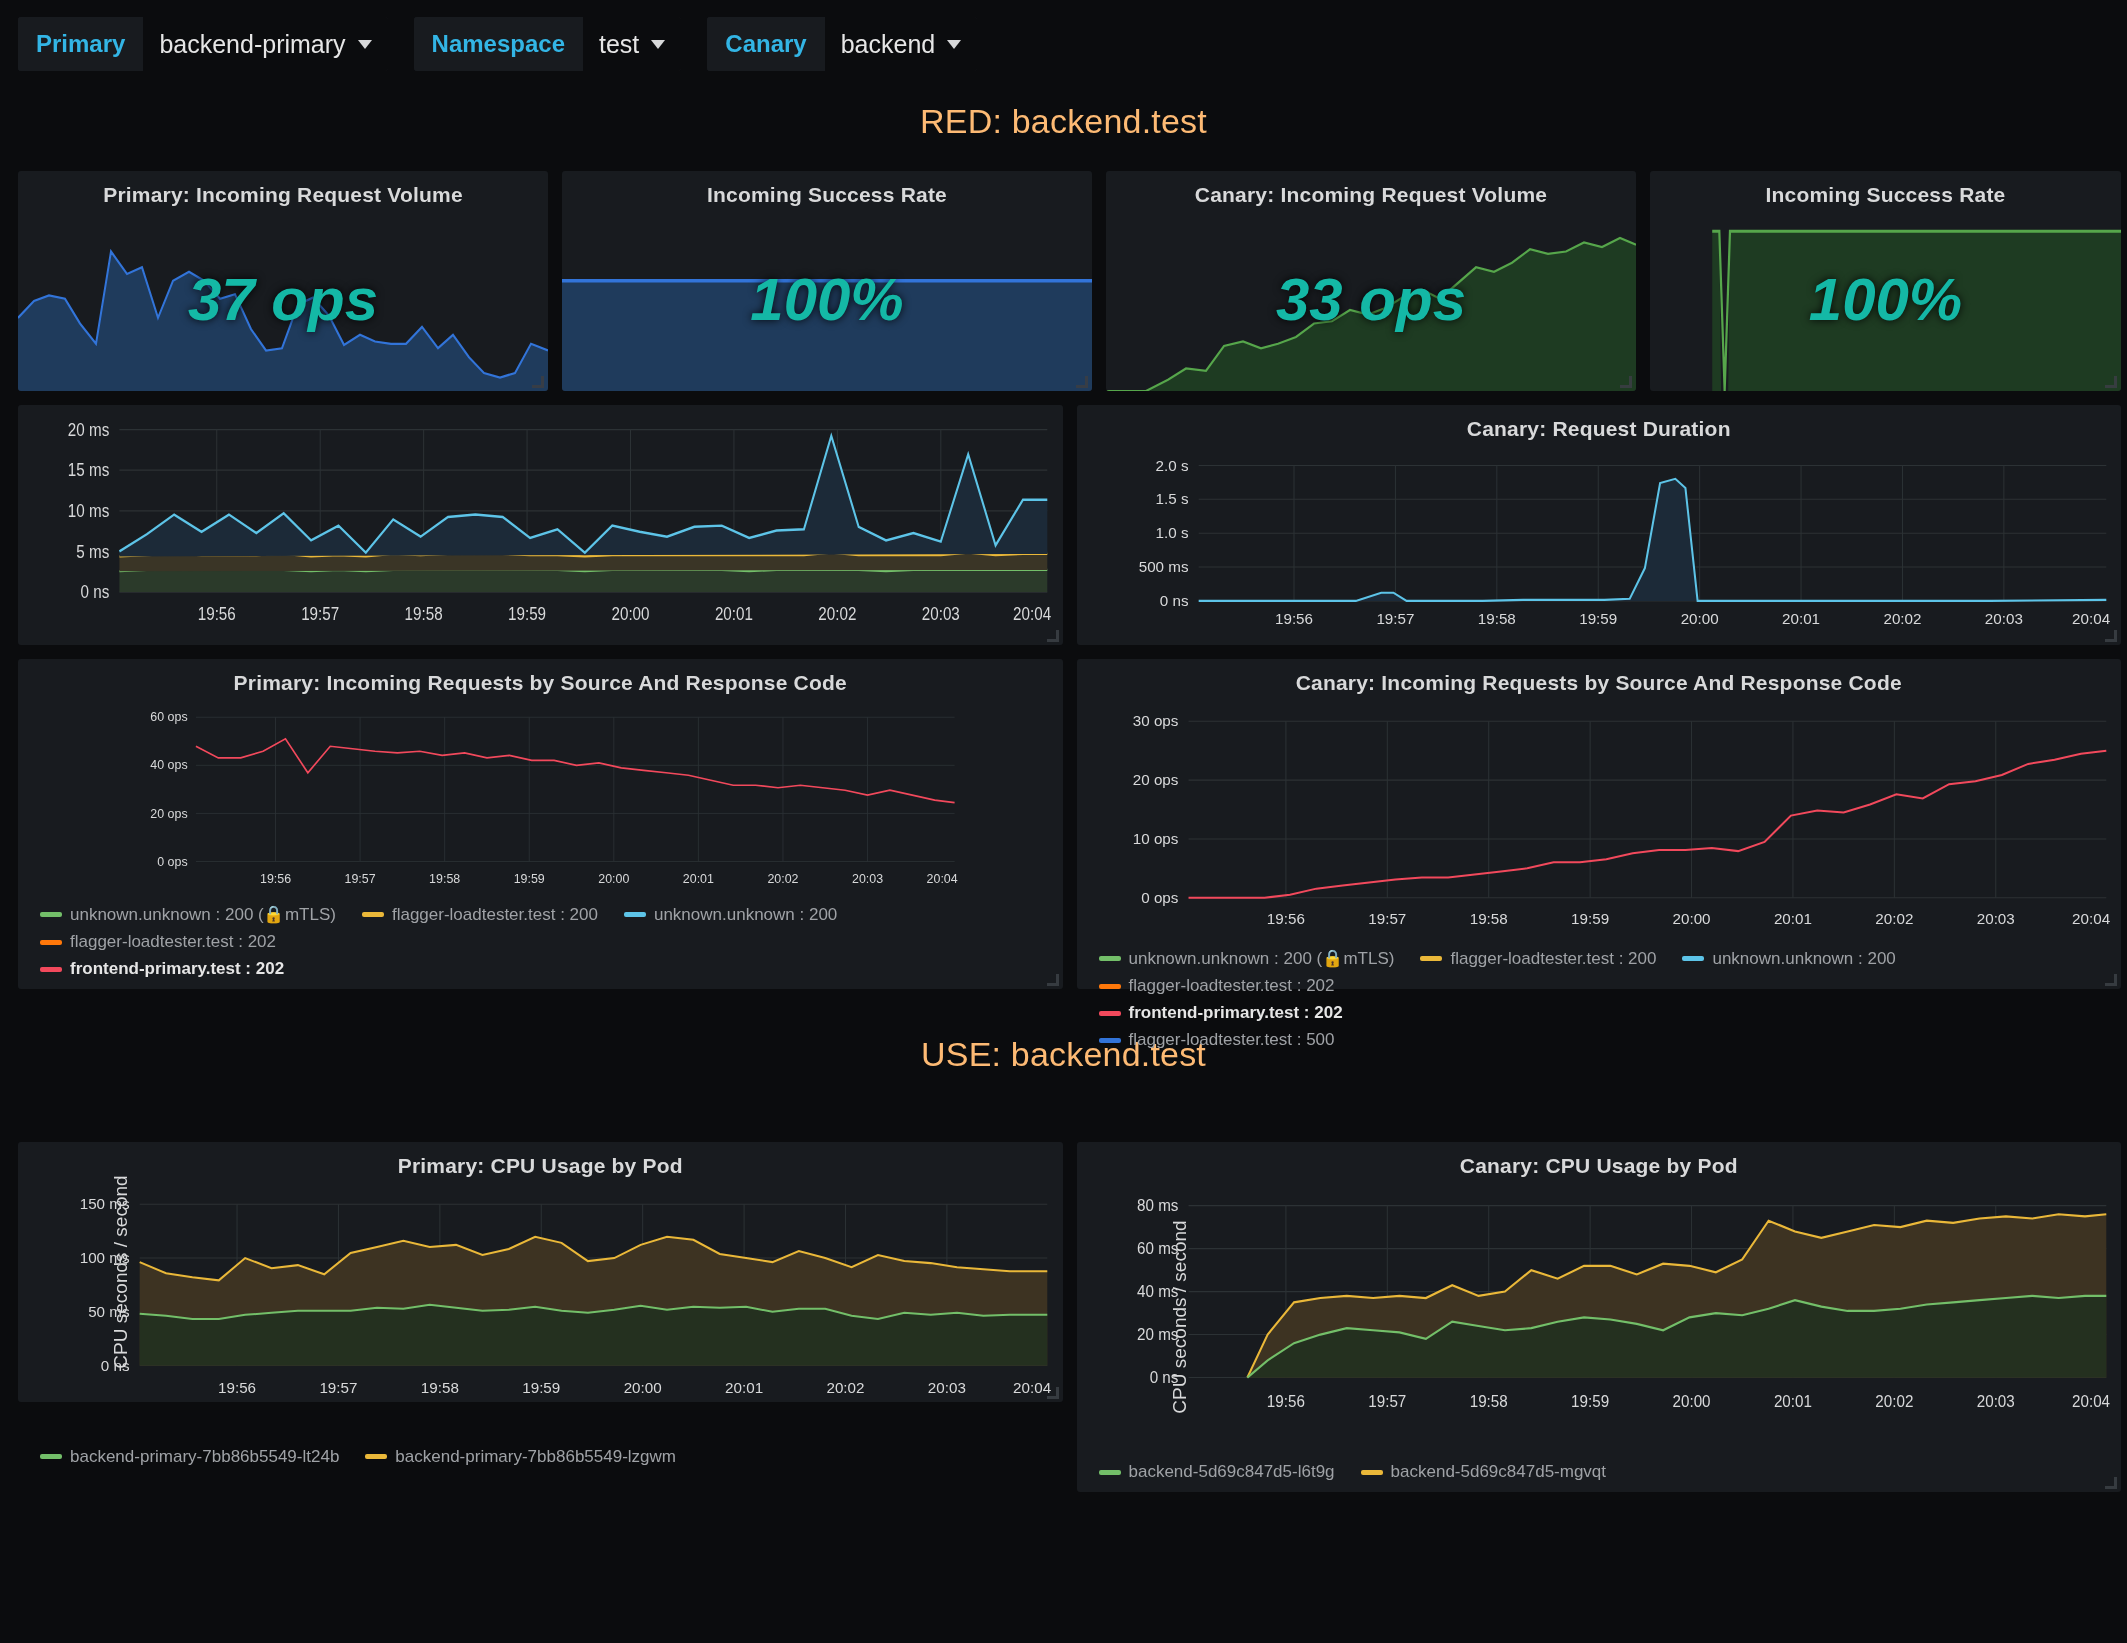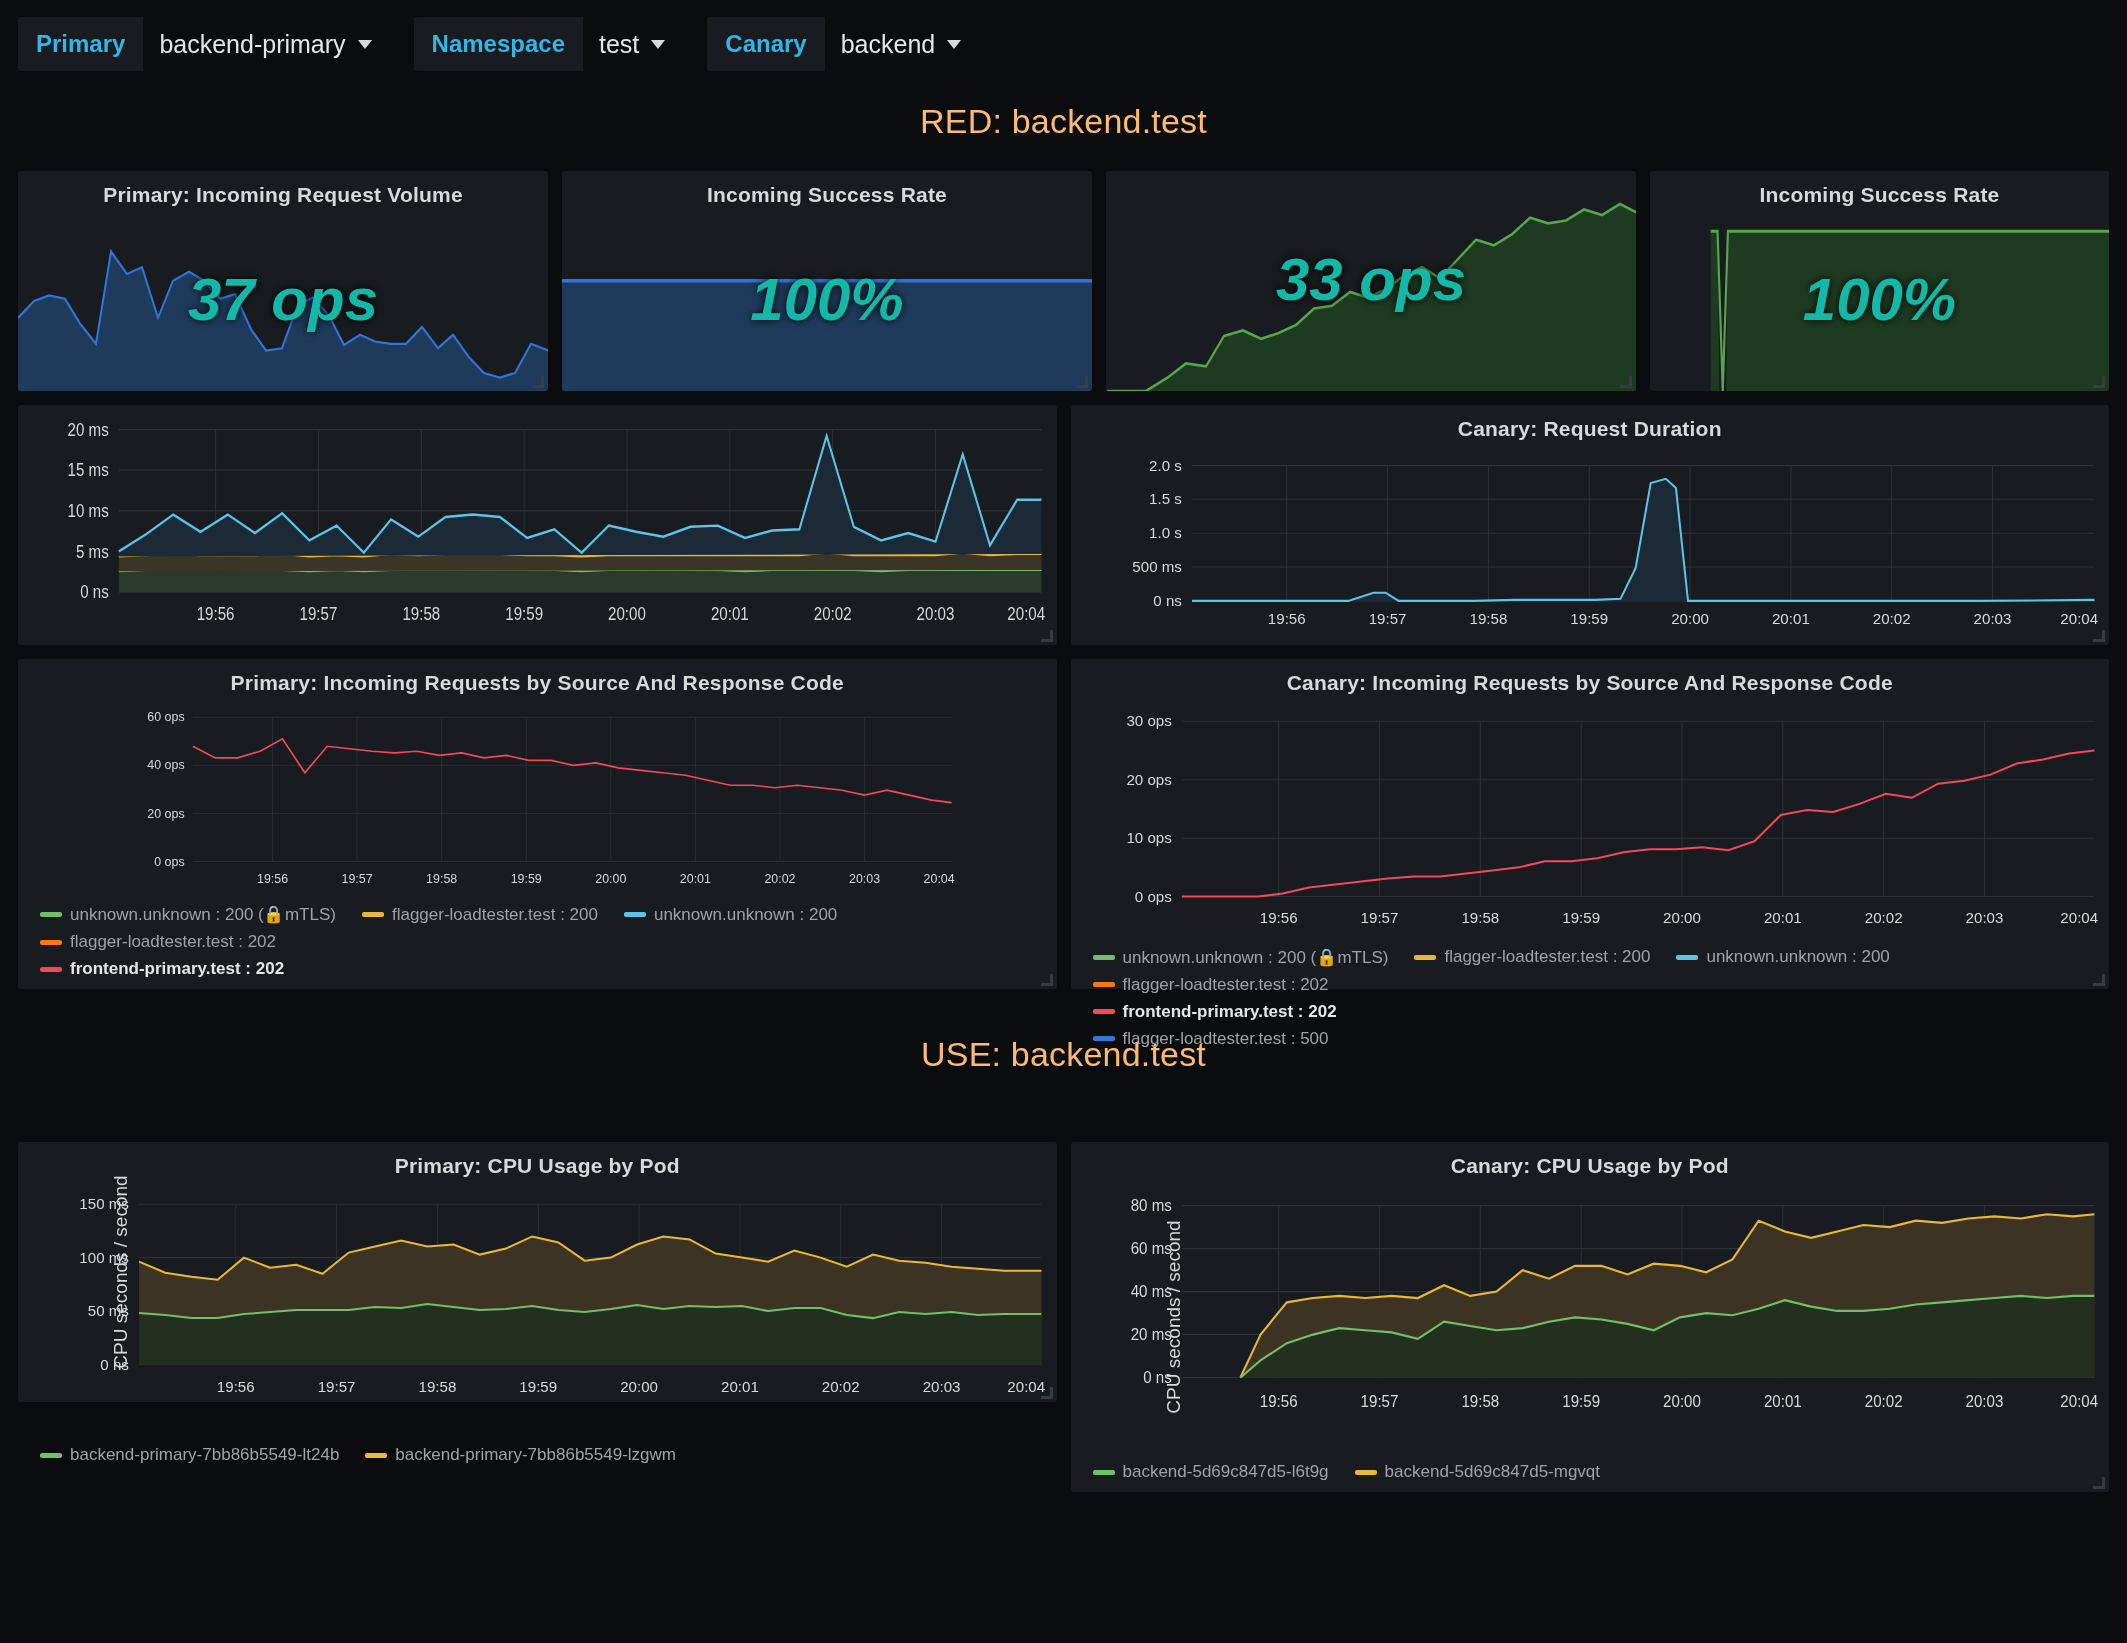--- a/index.html
+++ b/index.html
@@ -53,21 +53,21 @@
   .row-title {
     text-align: center;
     font-size: 34px;
     color: #fdba74;
     font-weight: 400;
     margin: 24px 0 0 0;
     letter-spacing: .2px;
   }
 
   
-  .grid { padding: 0 18px; }
+  .grid { padding: 0 6px; margin-left: 12px; }
   .panel {
     background: #181b1f;
     border-radius: 3px;
     position: relative;
     display: flex;
     flex-direction: column;
   }
   .panel-title {
     text-align: center;
     font-size: 21px;
@@ -178,20 +178,21 @@
         <svg class="stat-svg" viewBox="0 0 530 160" preserveAspectRatio="none">
           <rect x="0" y="62" width="530" height="98" fill="#1f3b5c"></rect>
           <polyline points="0,62 530,62" fill="none" stroke="#3274d9" stroke-width="3"></polyline>
         </svg>
         <div class="stat-value">100%</div>
       </div>
       <div class="resize-handle"></div>
     </div>
 
     <div class="panel stat-panel" style="flex: 0 0 530px;">
+      <div class="panel-title">Canary: Incoming Request Volume</div>
       <div class="stat-body">
         <svg class="stat-svg" viewBox="0 0 530 160" preserveAspectRatio="none">
           <polygon points="0,160 40,160 62,150 80,140 100,142 118,120 137,116 155,122 172,118 190,112 208,100 226,98 244,88 262,92 280,86 298,76 316,70 334,78 352,64 370,50 388,54 406,46 424,34 442,38 460,36 478,28 496,32 514,24 530,30 530,160" fill="#1e3b22"></polygon>
           <polyline points="0,160 40,160 62,150 80,140 100,142 118,120 137,116 155,122 172,118 190,112 208,100 226,98 244,88 262,92 280,86 298,76 316,70 334,78 352,64 370,50 388,54 406,46 424,34 442,38 460,36 478,28 496,32 514,24 530,30" fill="none" stroke="#56a64b" stroke-width="2"></polyline>
         </svg>
         <div class="stat-value">33 ops</div>
       </div>
       <div class="resize-handle"></div>
     </div>
 

